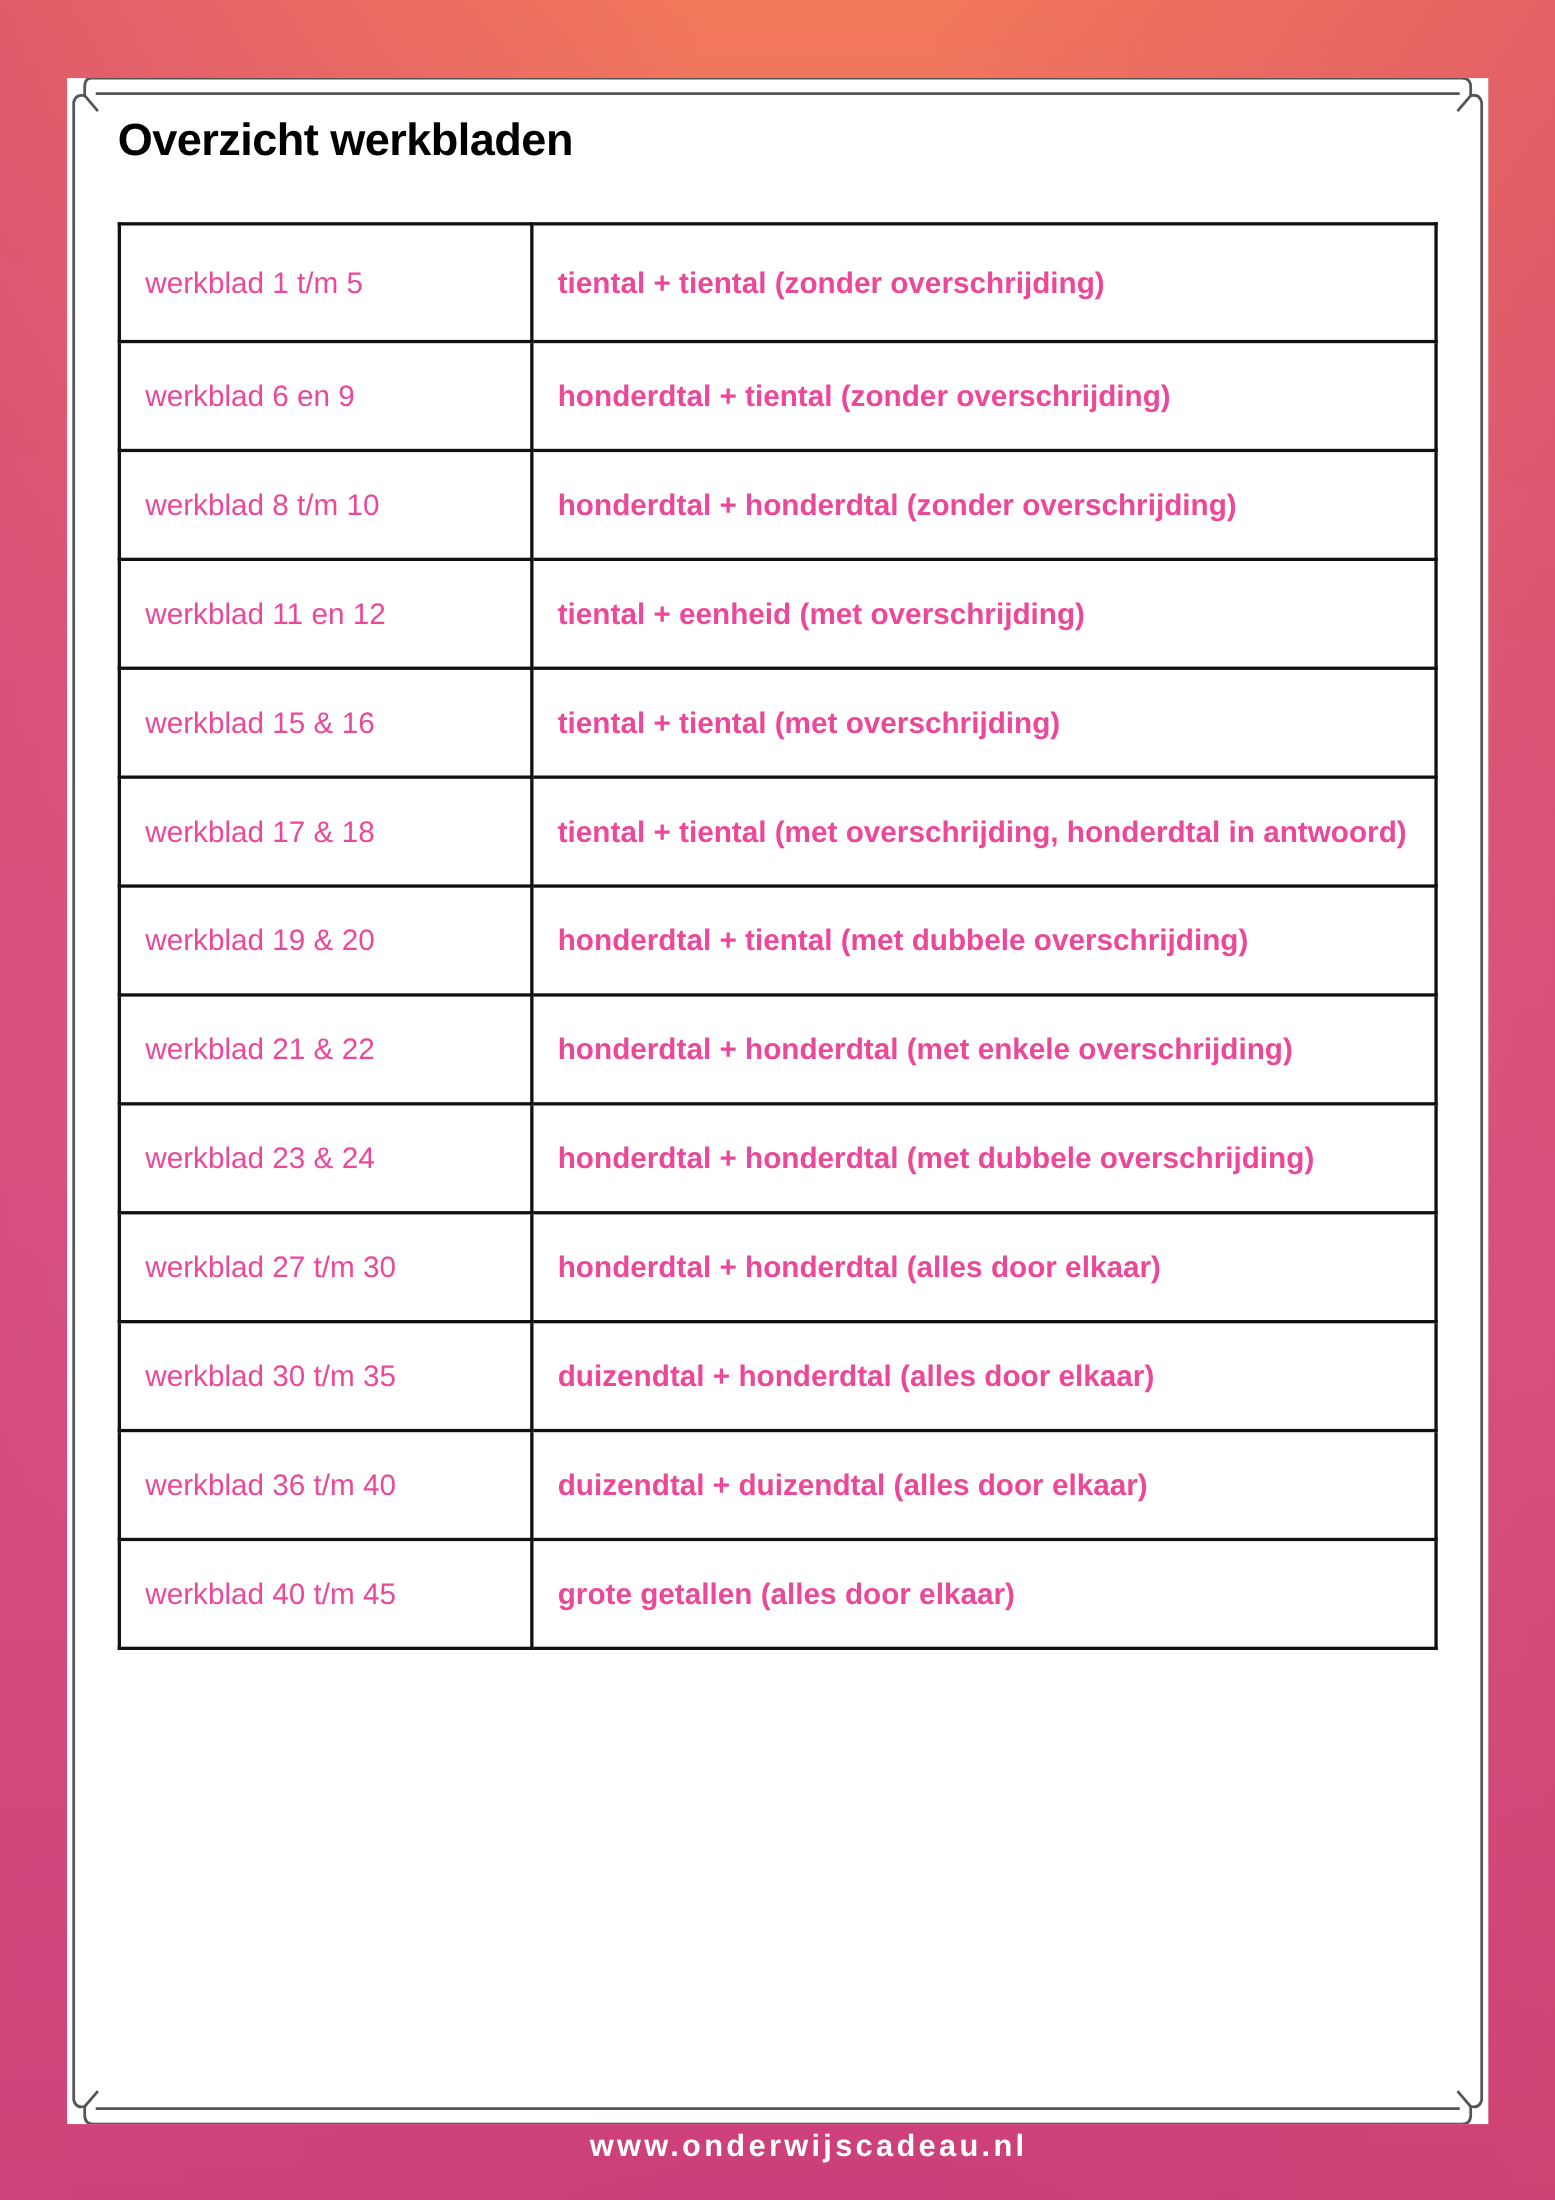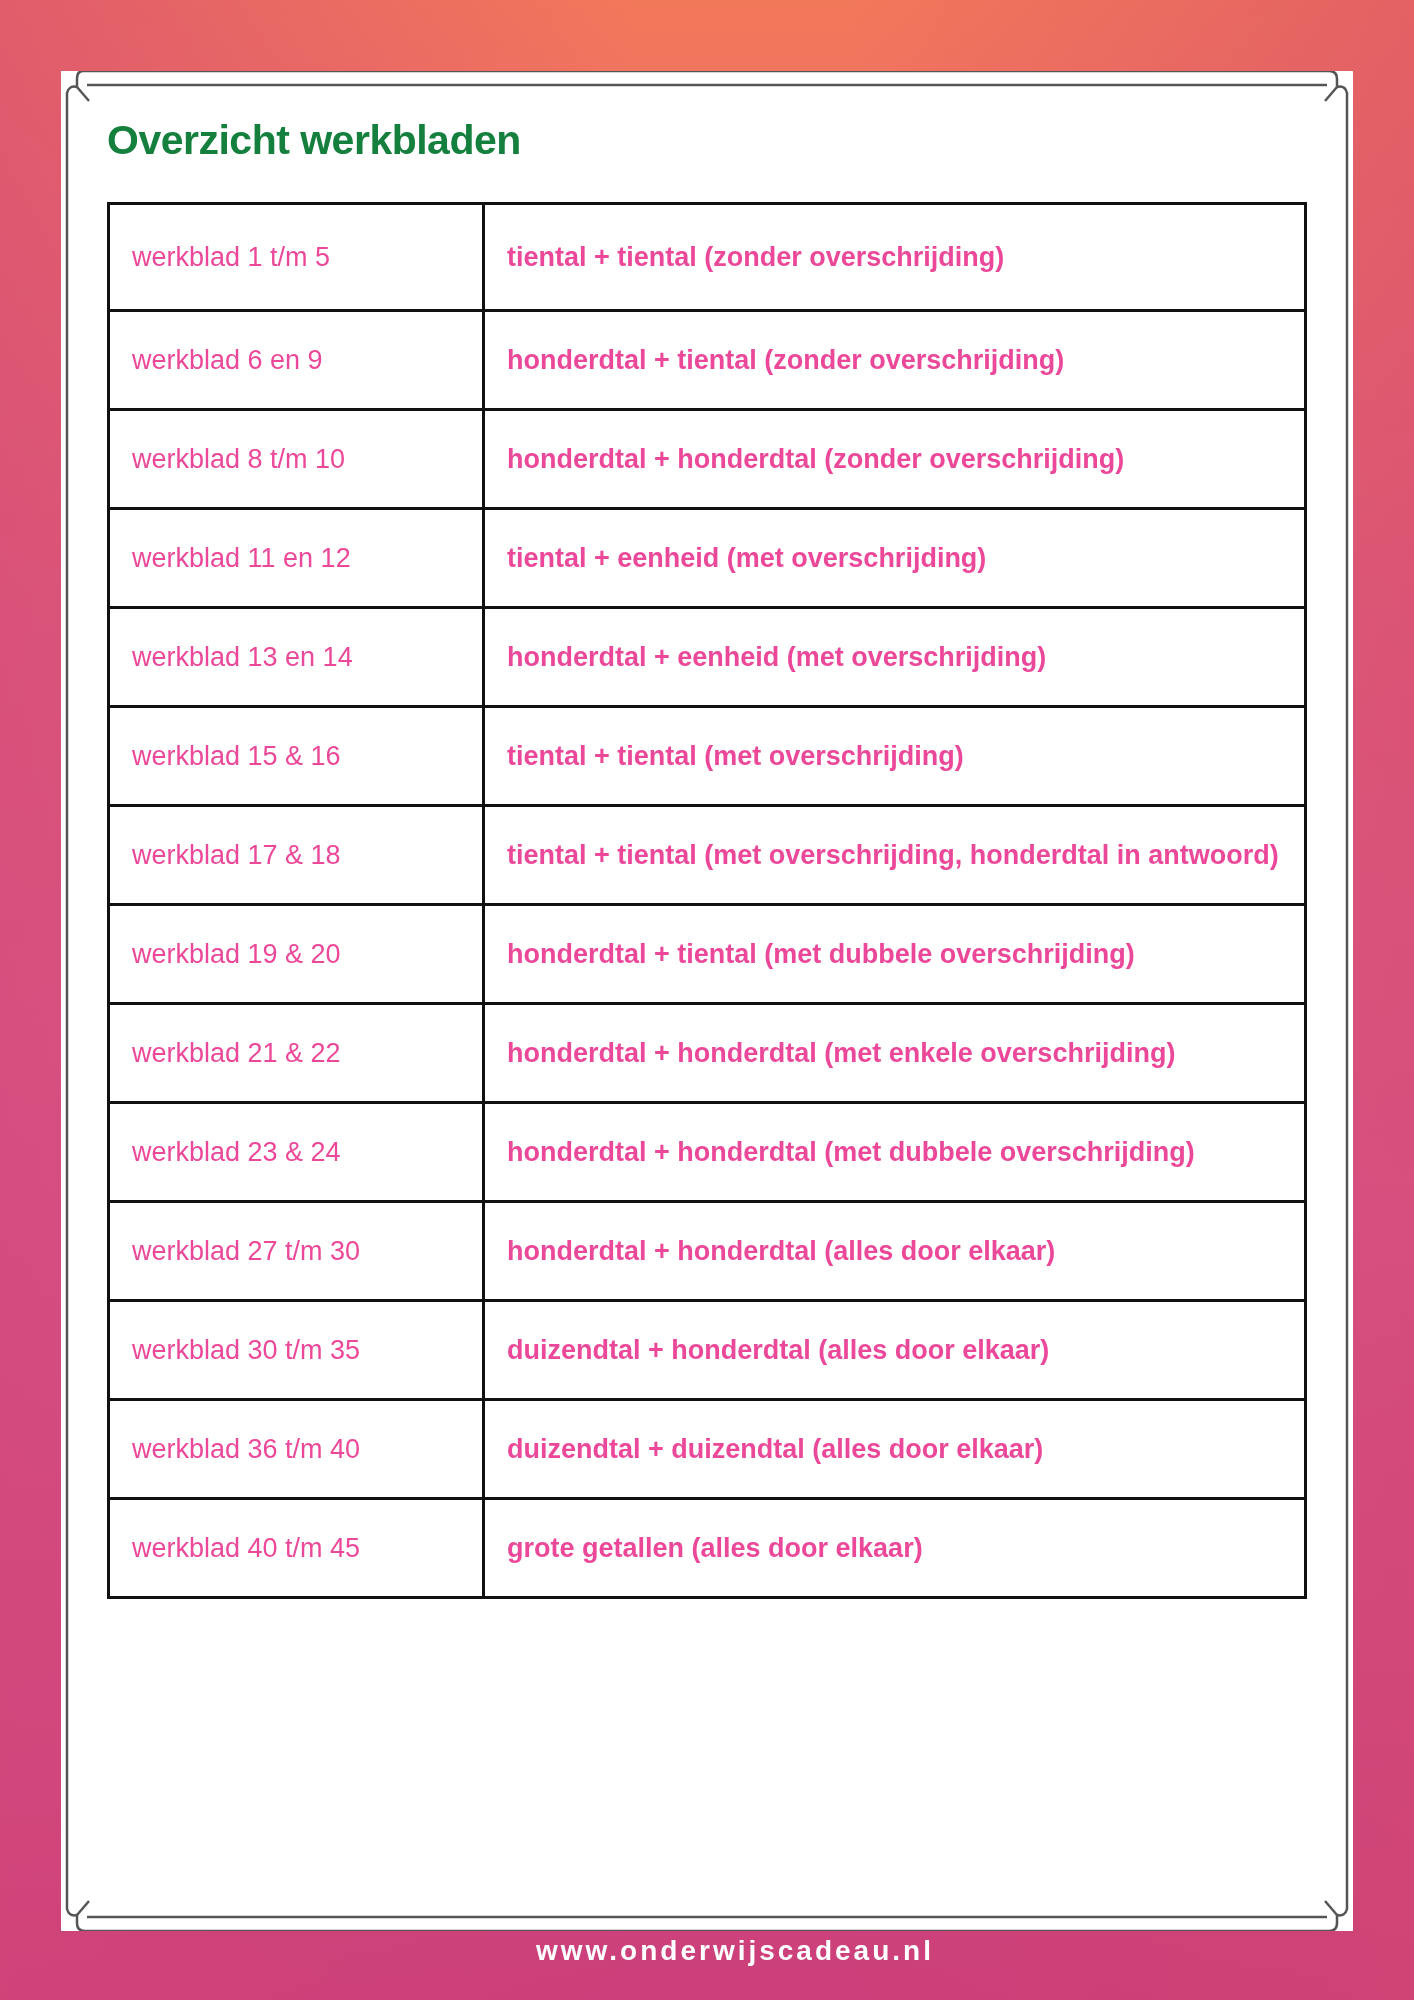--- a/index.html
+++ b/index.html
@@ -11,22 +11,22 @@
   .bg-overlay {
     position: absolute; inset: 0;
     background: linear-gradient(90deg, rgba(210,70,120,0.55) 0%, rgba(240,120,90,0.0) 45%, rgba(240,120,90,0.0) 60%, rgba(210,70,110,0.45) 100%);
   }
   .sheet {
     position: absolute; left: 61px; top: 71px; width: 1292px; height: 1860px;
     background: #ffffff;
   }
   .frame { position: absolute; left: 0; top: 0; width: 1292px; height: 1860px; }
   .title {
-    position: absolute; left: 46px; top: 46px; margin: 0;
-    font-size: 41px; font-weight: bold; color: #15803d; letter-spacing: -0.5px;
+    position: absolute; left: 46px; top: 33px; margin: 0;
+    font-size: 41px; font-weight: bold; color: #000000; letter-spacing: -0.5px;
   }
   table.overview {
     position: absolute; left: 46px; top: 131px; width: 1200px;
     border-collapse: collapse; border: 3px solid #111;
   }
   table.overview td {
     border: 3px solid #111; padding: 0 22px; vertical-align: middle;
     font-size: 27px; color: #ec4899; line-height: 39px;
   }
   td.range { width: 328px; height: 96px; }
@@ -68,24 +68,20 @@
       </tr>
       <tr>
         <td class="range">werkblad 8 t/m 10</td>
         <td class="topic">honderdtal + honderdtal (zonder overschrijding)</td>
       </tr>
       <tr>
         <td class="range">werkblad 11 en 12</td>
         <td class="topic">tiental + eenheid (met overschrijding)</td>
       </tr>
       <tr>
-        <td class="range">werkblad 13 en 14</td>
-        <td class="topic">honderdtal + eenheid (met overschrijding)</td>
-      </tr>
-      <tr>
         <td class="range">werkblad 15 &amp; 16</td>
         <td class="topic">tiental + tiental (met overschrijding)</td>
       </tr>
       <tr>
         <td class="range">werkblad 17 &amp; 18</td>
         <td class="topic">tiental + tiental (met overschrijding, honderdtal in antwoord)</td>
       </tr>
       <tr>
         <td class="range">werkblad 19 &amp; 20</td>
         <td class="topic">honderdtal + tiental (met dubbele overschrijding)</td>

